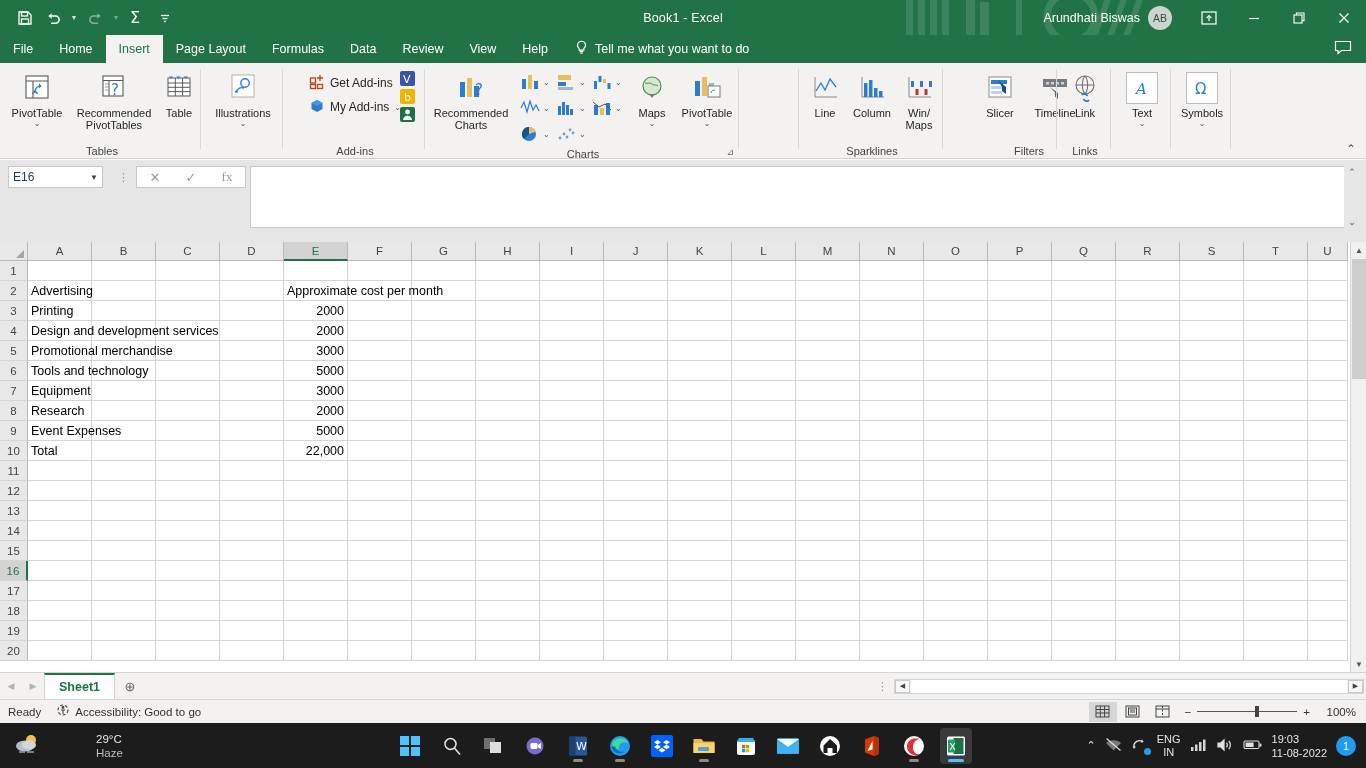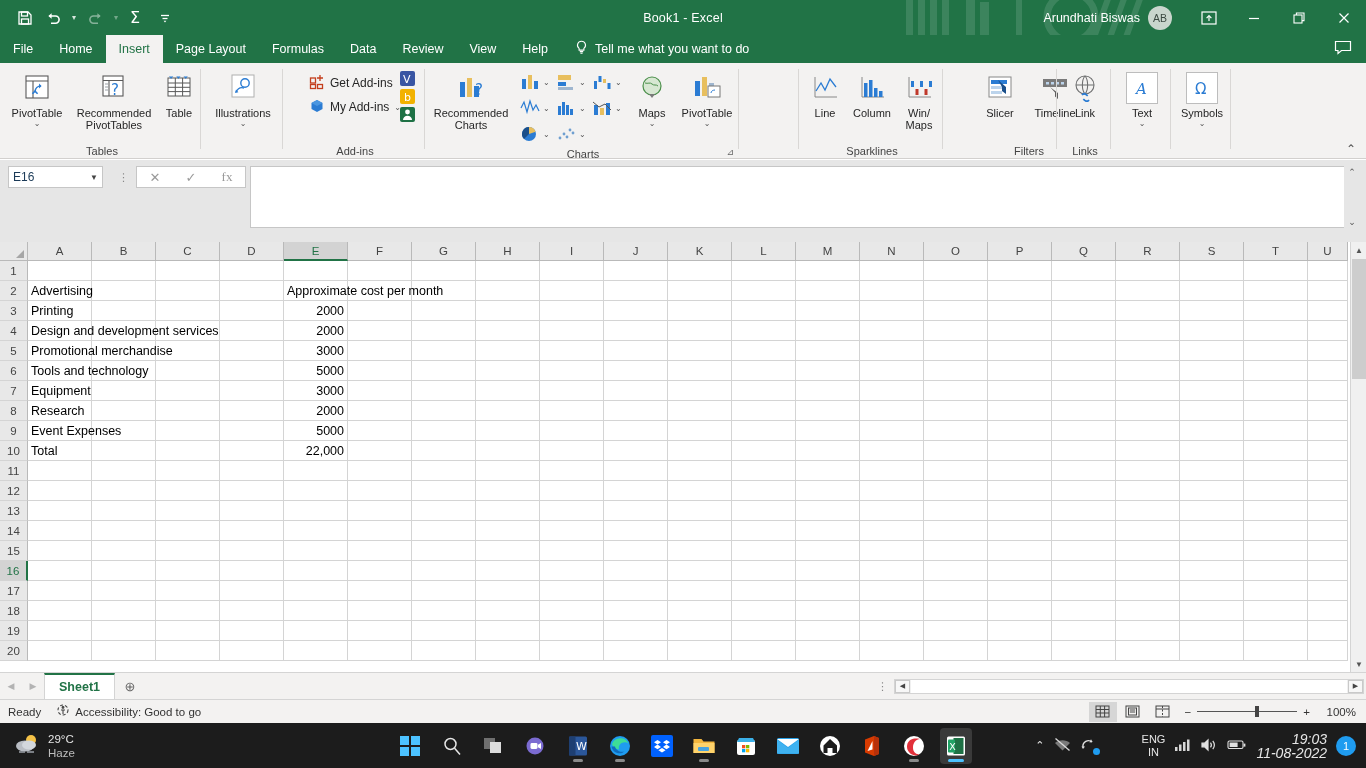--- a/index.html
+++ b/index.html
@@ -233,39 +233,39 @@
   .zs-track { width:100px; height:1px; background:#555; position:relative; }
   .zs-thumb { position:absolute; left:58px; top:-5px; width:4px; height:11px; background:#444; }
   .zs-label { width:38px; text-align:right; }
 
   
   .taskbar {
     position:absolute; top:723px; left:0; width:1366px; height:45px;
     background:#1c1c1c; display:flex; align-items:center;
   }
   .tb-weather { display:flex; align-items:center; gap:8px; padding-left: 14px; }
-  .tbw-text { color:#e6e6e6; font-size:11.5px; line-height:14px; }
+  .tbw-text { color:#e6e6e6; font-size:11.5px; line-height:14px;margin-left:48px; }
   .tbw-text .sub { color:#bdbdbd; }
   .tb-center {
     position:absolute; left:0; width:1366px; display:flex; justify-content:center;
     gap: 10px; align-items:center;
   }
   .tbi {
     width:32px; height:36px; display:flex; align-items:center; justify-content:center;
     position:relative; border-radius:4px;
   }
   .tbi.active { background:#3a3a3a; }
   .tbi .dot { position:absolute; bottom:2px; width:10px; height:2.5px; background:#8a8a8a; border-radius:2px;}
   .tbi.active .dot { width:16px; background:#4cc2ff; height:3px; }
   .tray {
     position:absolute; right:0; height:45px; display:flex; align-items:center;
     gap:9px; padding-right:10px; color:#e6e6e6; font-size:11px;
   }
-  .tray-lang { text-align:center; line-height:13px; font-size:11px;margin-left:36px; }
-  .tray-clock { text-align:right; line-height:14px; font-size:14px;font-style:italic; }
+  .tray-lang { text-align:center; line-height:13px; font-size:11px; }
+  .tray-clock { text-align:left; line-height:14px; font-size:11px; }
   .tray-badge {
     width:20px; height:20px; border-radius:50%; background:#1f9cf0; color:#fff;
     display:flex; align-items:center; justify-content:center; font-size:11px;
   }
 </style>
 </head>
 <body>
 
 <div class="titlebar">
   <svg class="tb-deco" viewBox="0 0 260 55">

